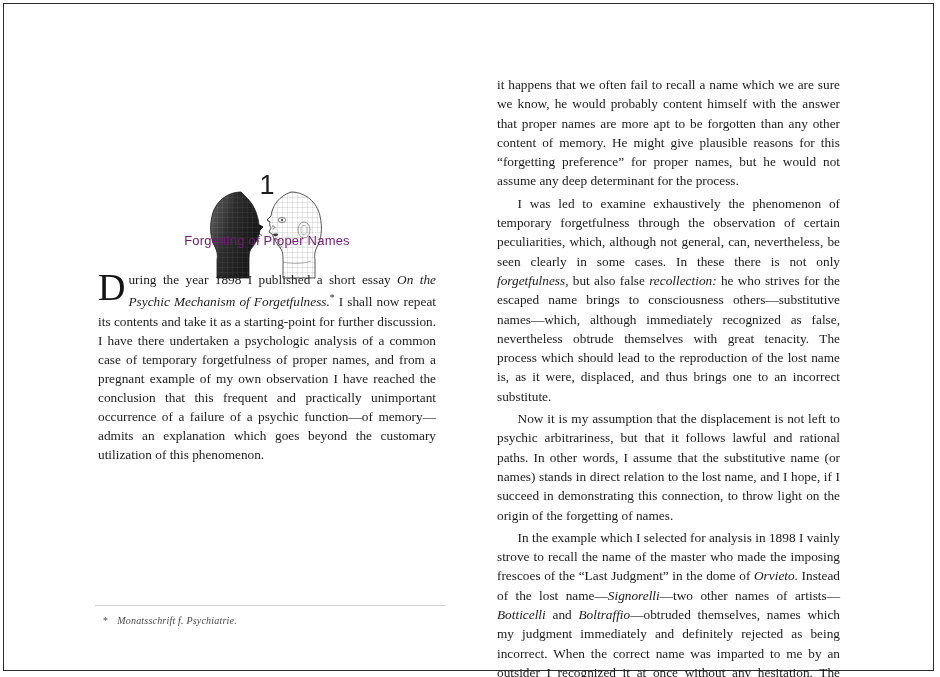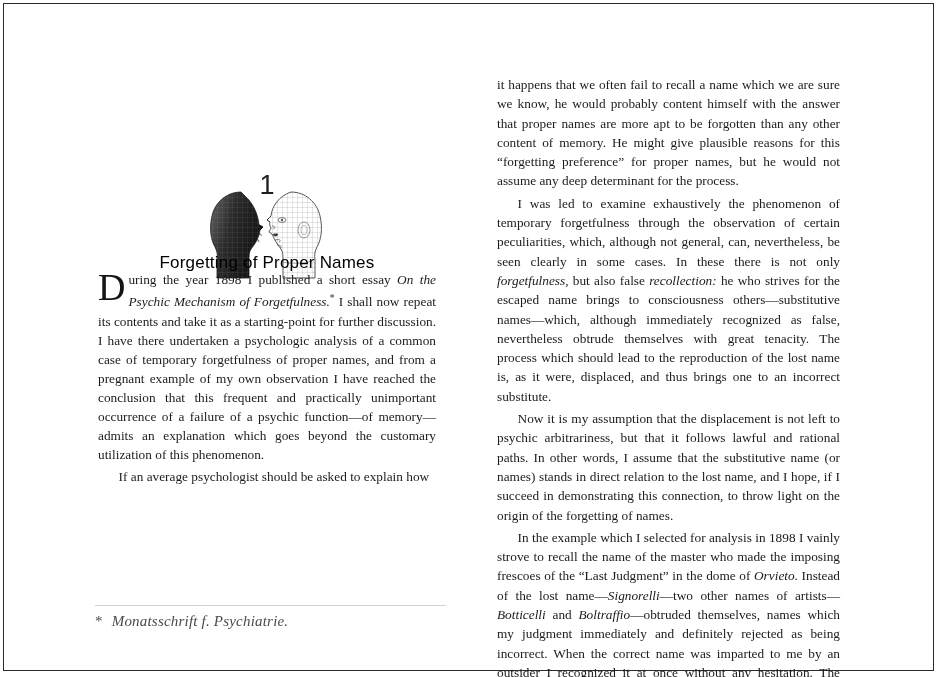--- a/index.html
+++ b/index.html
@@ -55,24 +55,24 @@
   #chapter-number {
     font-family: "Liberation Sans", "DejaVu Sans", sans-serif;
     font-size: 27px;
     font-weight: 400;
     color: #1d1d1d;
     line-height: 1;
     letter-spacing: 0px;
   }
   #chapter-title {
     font-family: "Liberation Sans", "DejaVu Sans", sans-serif;
-    font-size: 17px;
+    font-size: 13px;
     font-weight: 400;
-    color: #000000;
-    margin-top: 54px;
+    color: #701a75;
+    margin-top: 34px;
     letter-spacing: 0.2px;
   }
 
   
   #illustration {
     position: absolute;
     left: 92px;
     top: 118px;
     width: 160px;
     height: 100px;
@@ -128,25 +128,26 @@
     top: 601px;
     width: 351px;
   }
   #footnote-rule {
     width: 351px;
     height: 1px;
     background: #d3d3d3;
     margin-bottom: 9px;
   }
   #footnote-text {
-    font-size: 15px;
+    font-size: 10px;
     font-style: italic;
     color: #4a4a4a;
     line-height: 12px;
     letter-spacing: 0.2px;
+    margin-left: 8px;
   }
   #footnote-marker {
     font-style: normal;
     margin-right: 9px;
     color: #4a4a4a;
   }
 </style>
 </head>
 <body>
 
@@ -228,21 +229,20 @@
       </svg>
     </div>
 
     <div id="chapter-opener">
       <div id="chapter-number">1</div>
       <div id="chapter-title">Forgetting of Proper Names</div>
     </div>
 
     <div class="bodytext" id="left-body">
         <p id="first-para"><span id="dropcap">D</span>uring the year 1898 I published a short essay <i>On the Psychic Mechanism of Forgetfulness.</i><sup style="font-size: 0.7em;">*</sup> I shall now repeat its contents and take it as a starting-point for further discussion. I have there undertaken a psychologic analysis of a common case of temporary forgetfulness of proper names, and from a pregnant example of my own observation I have reached the conclusion that this frequent and practically unimportant occurrence of a failure of a psychic function—of memory—admits an explanation which goes beyond the customary utilization of this phenomenon.</p>
-        <p>If an average psychologist should be asked to explain how</p>
       </div>
   </div>
 
   <div class="col" id="col-right">
     <div class="bodytext" id="right-body">
         <p class="noindent">it happens that we often fail to recall a name which we are sure we know, he would probably content himself with the answer that proper names are more apt to be forgotten than any other content of memory. He might give plausible reasons for this “forgetting preference” for proper names, but he would not assume any deep determinant for the process.</p>
         <p>I was led to examine exhaustively the phenomenon of temporary forgetfulness through the observation of certain peculiarities, which, although not general, can, nevertheless, be seen clearly in some cases. In these there is not only <i>forgetfulness,</i> but also false <i>recollection:</i> he who strives for the escaped name brings to consciousness others—substitutive names—which, although immediately recognized as false, nevertheless obtrude themselves with great tenacity. The process which should lead to the reproduction of the lost name is, as it were, displaced, and thus brings one to an incorrect substitute.</p>
         <p>Now it is my assumption that the displacement is not left to psychic arbitrariness, but that it follows lawful and rational paths. In other words, I assume that the substitutive name (or names) stands in direct relation to the lost name, and I hope, if I succeed in demonstrating this connection, to throw light on the origin of the forgetting of names.</p>
         <p>In the example which I selected for analysis in 1898 I vainly strove to recall the name of the master who made the imposing frescoes of the “Last Judgment” in the dome of <i>Orvieto.</i> Instead of the lost name—<i>Signorelli</i>—two other names of artists—<i>Botticelli</i> and <i>Boltraffio</i>—obtruded themselves, names which my judgment immediately and definitely rejected as being incorrect. When the correct name was imparted to me by an outsider I recognized it at once without any hesitation. The examination of the influence and association paths which caused the displacement from <i>Signorelli</i> to <i>Botticelli</i> and <i>Boltraffio</i> led to the following results:—</p>
       </div>

